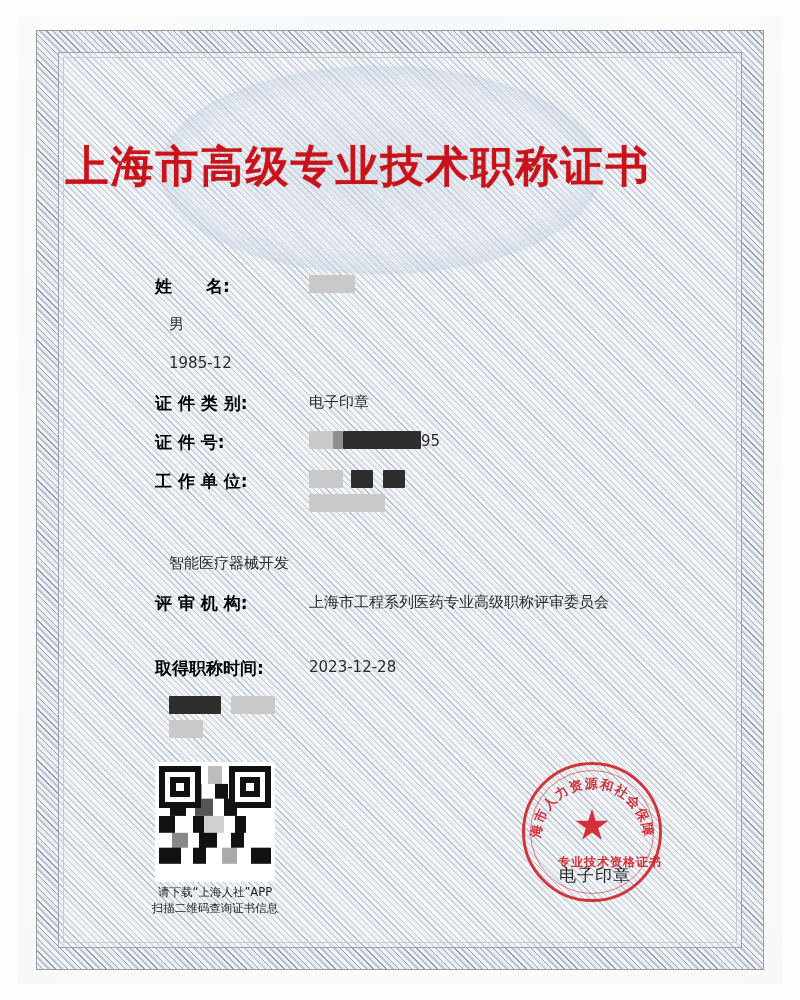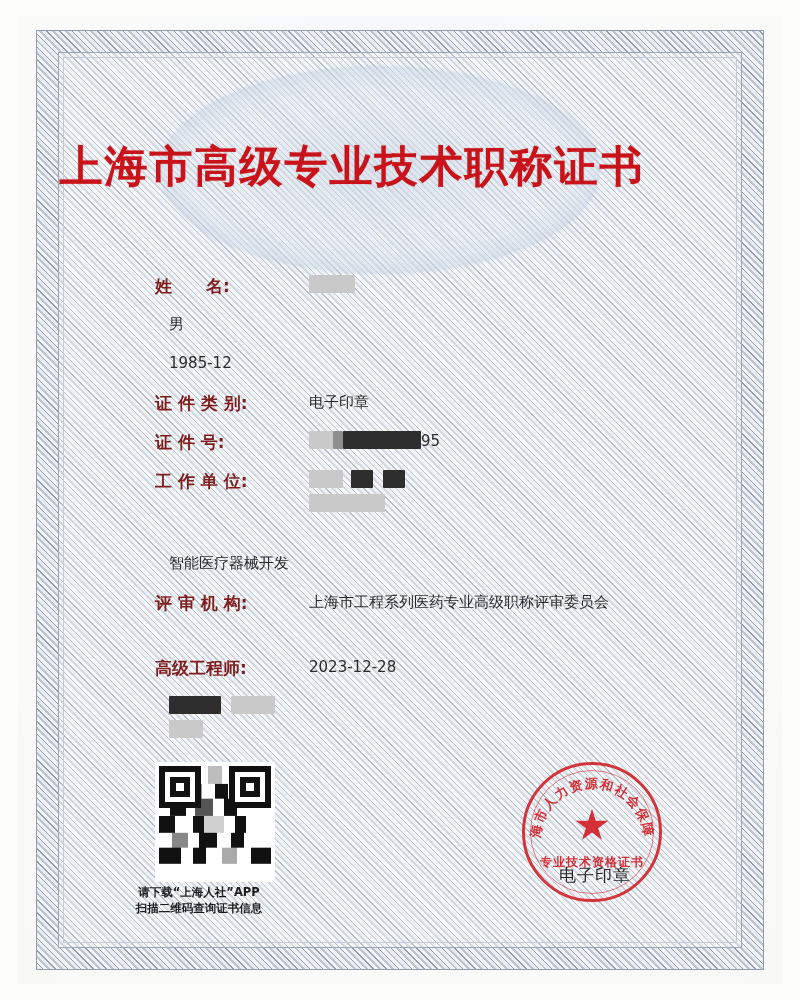--- a/index.html
+++ b/index.html
@@ -103,21 +103,21 @@
     top: 230px;
     width: 620px;
     height: 640px;
     background:
       repeating-linear-gradient(8deg, rgba(206,215,227,0.22) 0px, rgba(206,215,227,0.22) 1px, rgba(255,255,255,0) 1px, rgba(255,255,255,0) 26px),
       repeating-linear-gradient(-14deg, rgba(206,215,227,0.16) 0px, rgba(206,215,227,0.16) 1px, rgba(255,255,255,0) 1px, rgba(255,255,255,0) 34px);
   }
 
   .title {
     position: absolute;
-    left: 0;
+    left: 6px;
     top: 138px;
     width: 704px;
     text-align: center;
     color: #c9131a;
     font-family: "DejaVu Sans", "Liberation Sans", sans-serif;
     font-weight: bold;
     font-size: 43px;
     letter-spacing: 2px;
     text-shadow: 0 0 1px rgba(201,19,26,0.5);
   }
@@ -133,21 +133,21 @@
     display: flex;
     align-items: flex-start;
     margin-bottom: 13px;
     min-height: 26px;
   }
   .label {
     width: 140px;
     flex: 0 0 140px;
     font-size: 17px;
     font-weight: bold;
-    color: #7f1d1d;
+    color: #000000;
     letter-spacing: 0px;
     display: flex;
     justify-content: space-between;
     white-space: nowrap;
   }
   .value {
     font-size: 15px;
     color: #2a2a2a;
     padding-left: 14px;
     line-height: 20px;
@@ -198,27 +198,27 @@
     width: 30px; height: 30px;
     border: 6px solid #111;
     background: #fff;
     box-shadow: inset 0 0 0 5px #fff, inset 0 0 0 11px #111;
   }
   .qr-inner::before { left: 0; top: 0; }
   .qr-inner::after  { right: 0; top: 0; }
 
   .qr-caption {
     position: absolute;
-    left: 104px;
+    left: 120px;
     top: 884px;
     width: 190px;
     text-align: center;
     font-family: "DejaVu Sans", "Liberation Sans", sans-serif;
     font-size: 11.5px;
-    font-weight: bold;
+    font-weight: normal;
     color: #1c1c1c;
     line-height: 16px;
   }
 
   
   .seal {
     position: absolute;
     left: 522px;
     top: 762px;
     width: 140px;
@@ -261,21 +261,21 @@
     font-family: "DejaVu Sans", "Liberation Sans", sans-serif;
     font-size: 13px;
     font-weight: bold;
     letter-spacing: 1.5px;
   }
   .seal-bottom {
     position: absolute;
     left: 0;
     top: 92px;
     width: 140px;
-    text-align: center;
+    text-align: right;
     color: #d01b22;
     font-family: "DejaVu Sans", "Liberation Sans", sans-serif;
     font-size: 12px;
     font-weight: bold;
     letter-spacing: 1px;
     opacity: 0.9;
   }
   .seal-caption {
     position: absolute;
     left: 520px;
@@ -348,21 +348,21 @@
     </div>
 
     <div class="row">
       <div class="label">评 审 机 构:</div>
       <div class="value" style="max-width:345px;">上海市工程系列医药专业高级职称评审委员会</div>
     </div>
 
     <div class="group-gap"></div>
 
     <div class="row">
-      <div class="label" style="letter-spacing:0;">高级工程师:</div>
+      <div class="label" style="letter-spacing:0;">取得职称时间:</div>
       <div class="value num">2023-12-28</div>
     </div>
 
     <div class="row">
       <div class="value">
         <span class="redact r-dark" style="width:52px;"></span><span class="redact" style="width:10px;background:transparent;"></span><span class="redact r-gray" style="width:44px;"></span><br>
         <span class="redact r-gray" style="width:34px;margin-top:4px;"></span>
       </div>
     </div>
 

